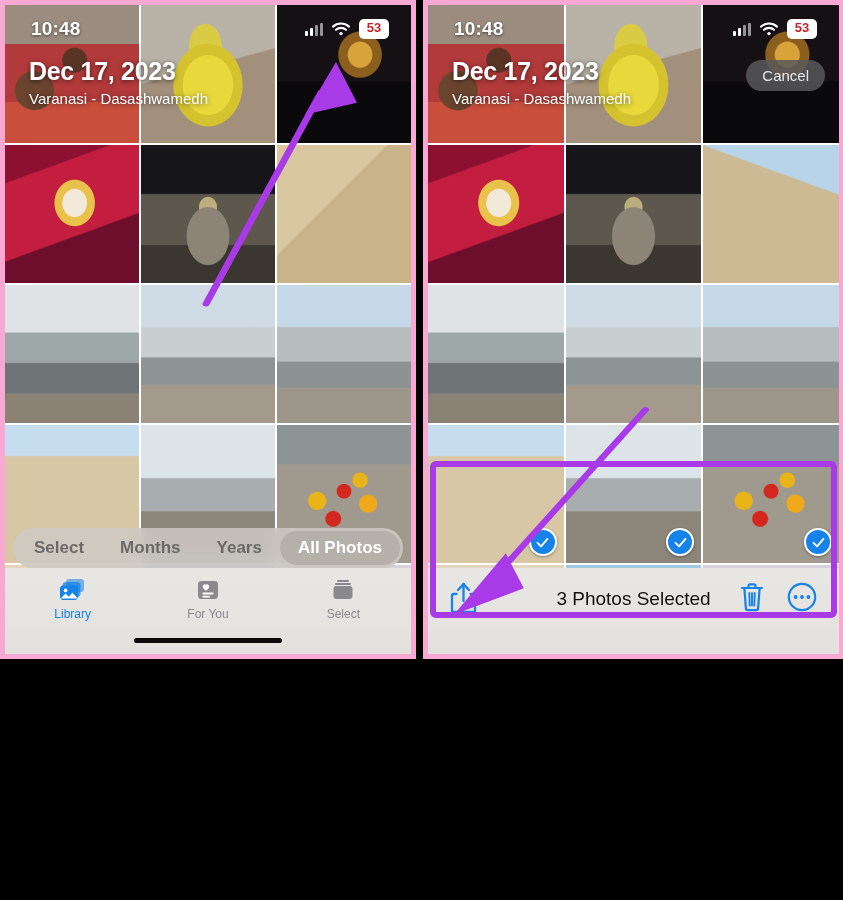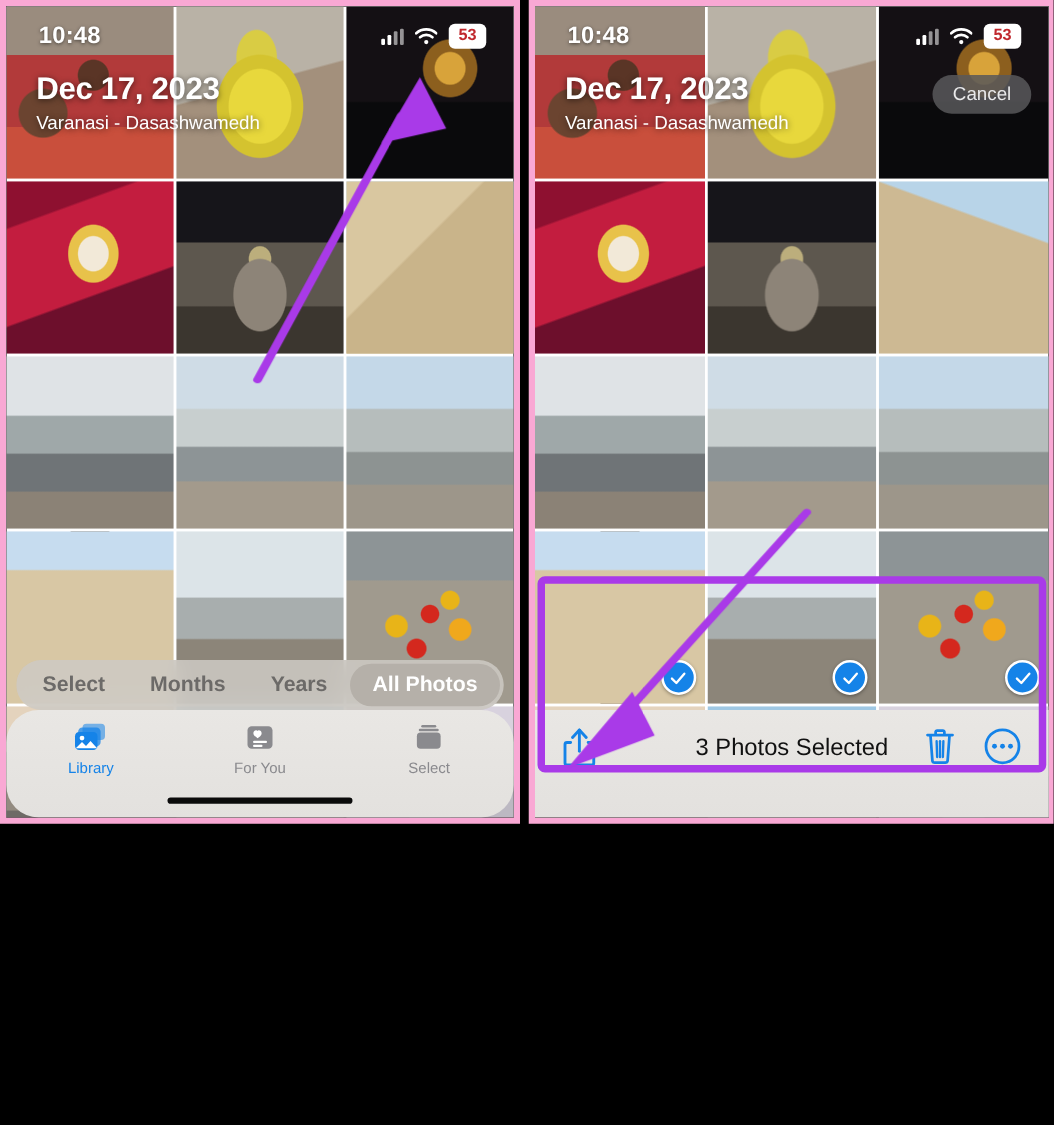--- a/index.html
+++ b/index.html
@@ -163,21 +163,20 @@
     padding: 7px 18px; border-radius: 17px; cursor:pointer; white-space:nowrap;
   }
   .seg-item.active { background: #b5b0a9; color:#fff; }
 
   
   .tabbar {
     position:absolute; left:0; right:0; bottom:0; height: 86px;
     background: linear-gradient(180deg,#e9e7e4 0%, #e3e1de 100%);
     display:flex; align-items:flex-start; z-index: 25;
     padding-top: 9px;
-    border-radius: 26px;
   }
   .tab { flex:1; display:flex; flex-direction:column; align-items:center; gap:4px; cursor:pointer; }
   .tab .ticon { height: 26px; display:flex; align-items:center; }
   .tab .tlabel { font-size: 12px; font-weight: 500; color:#8a8a8e; }
   .tab.active .tlabel { color:#1583e8; }
   .home-ind {
     position:absolute; bottom: 11px; left:50%; transform:translateX(-50%);
     width: 148px; height: 5px; border-radius: 3px; background:#0b0b0b;
   }
 

